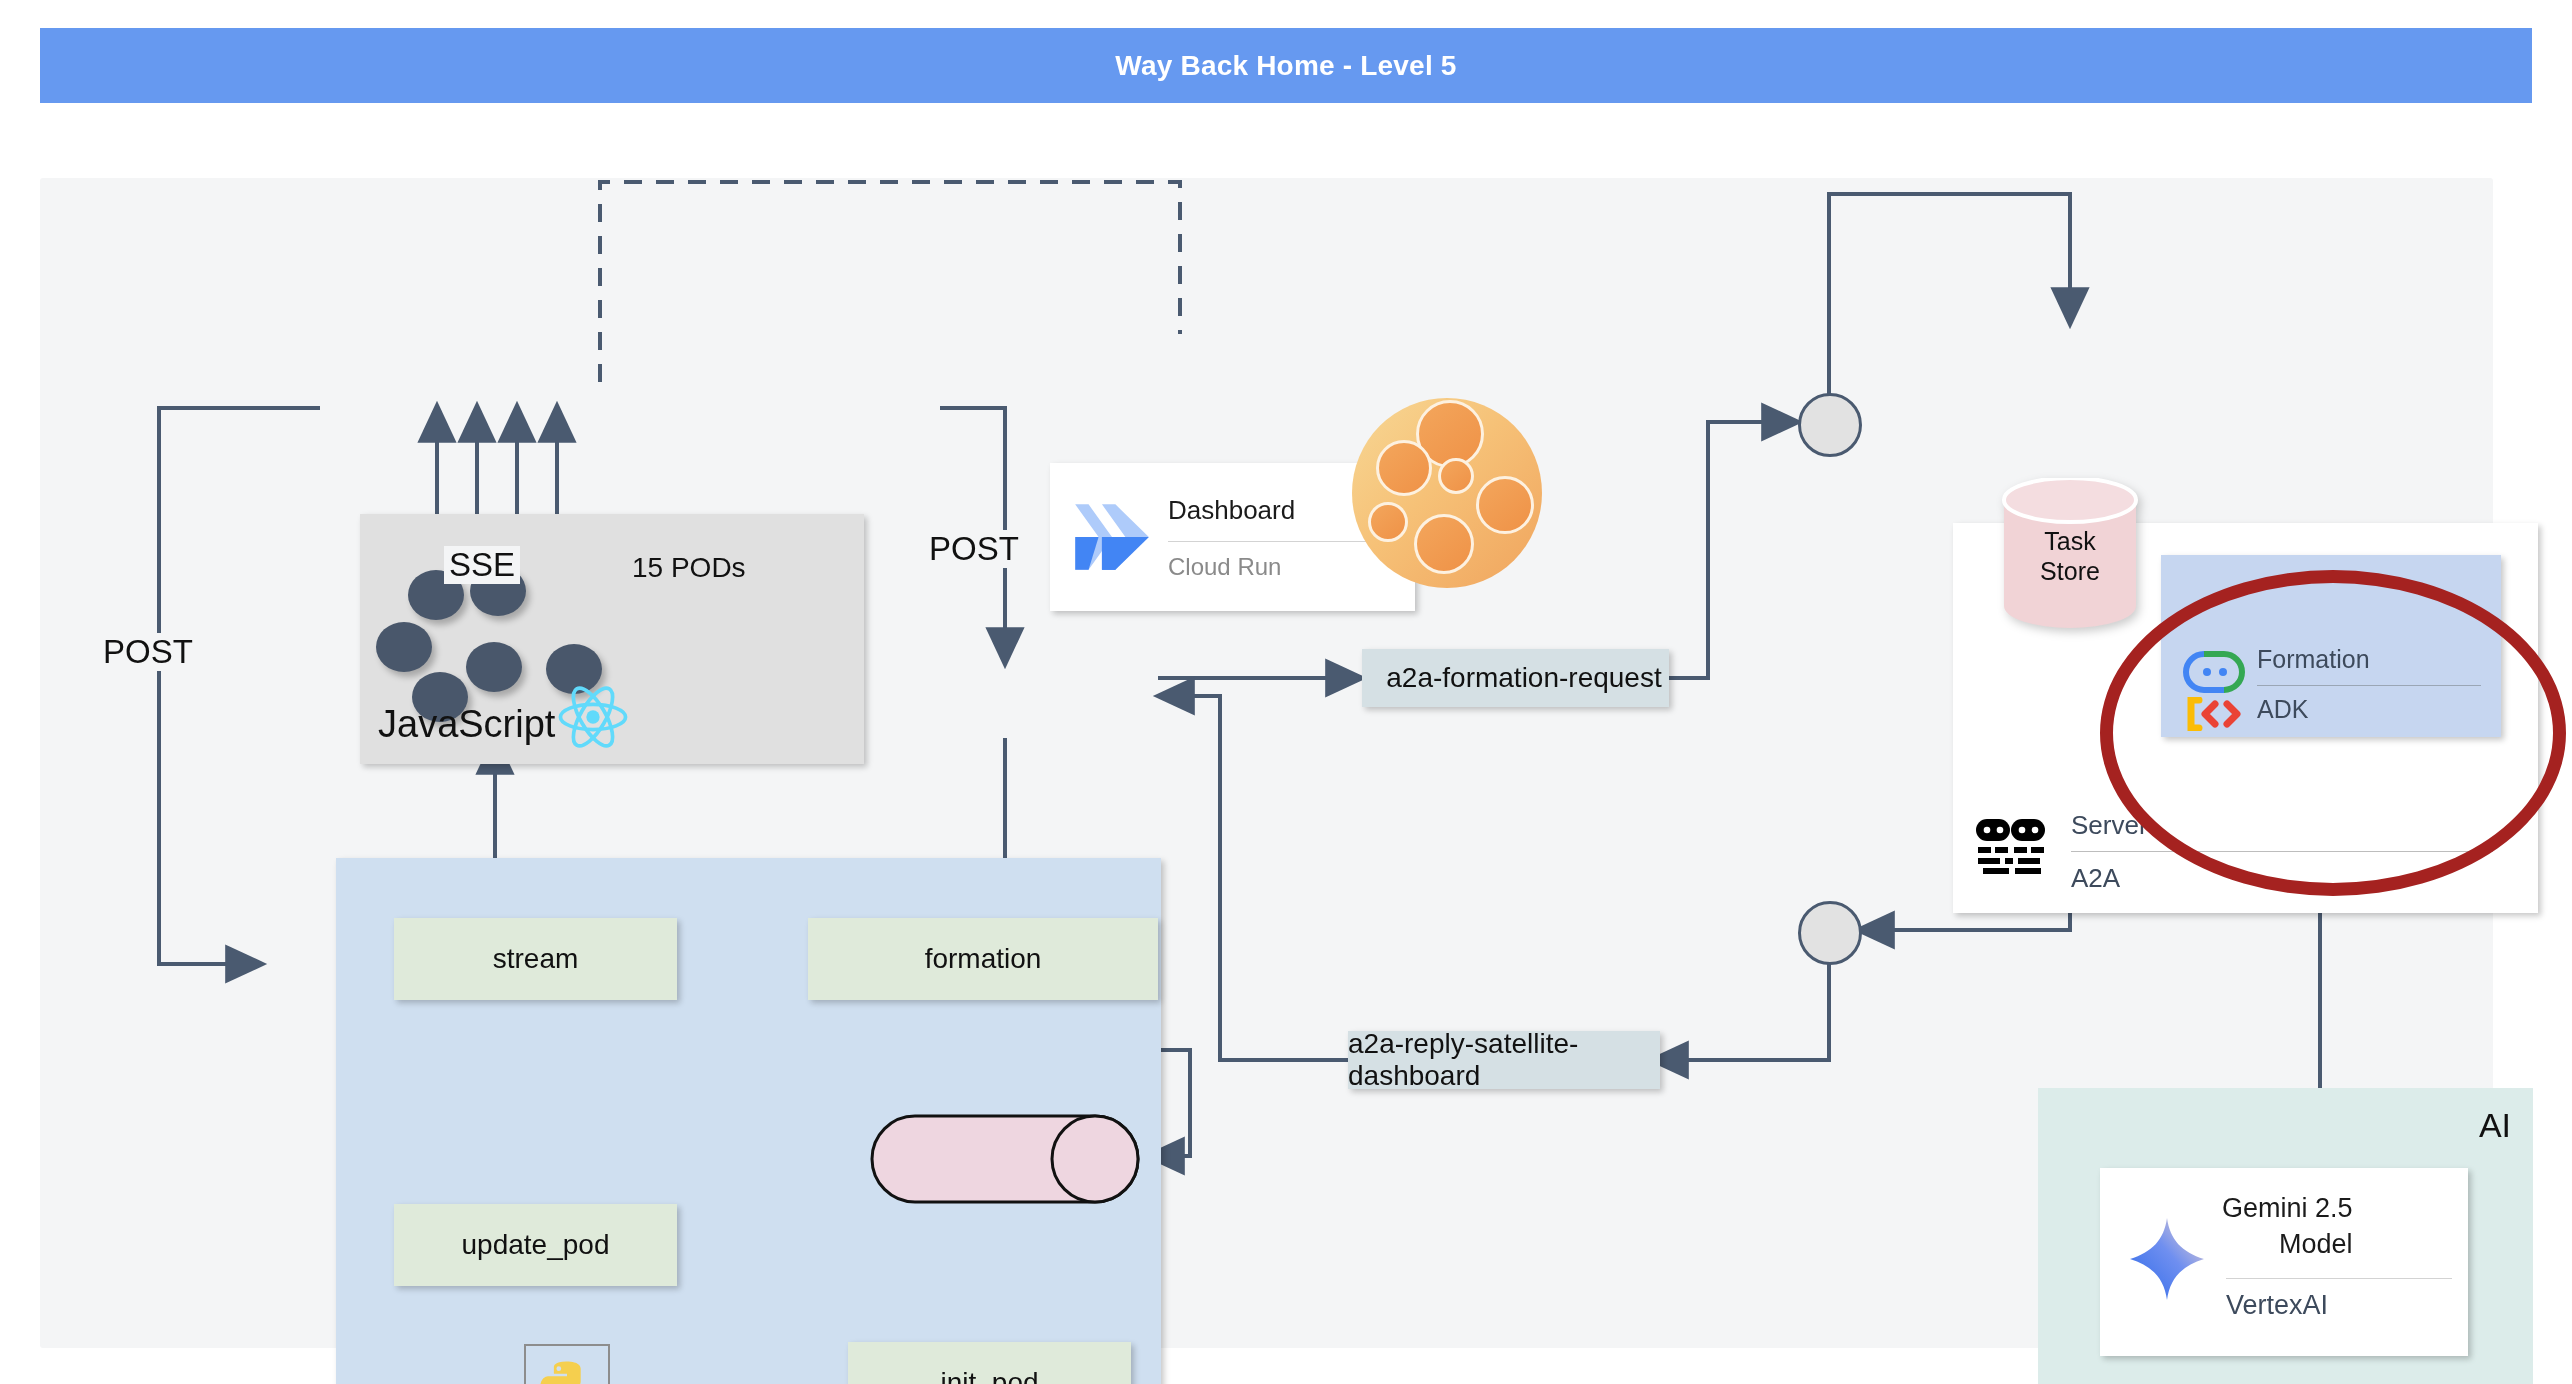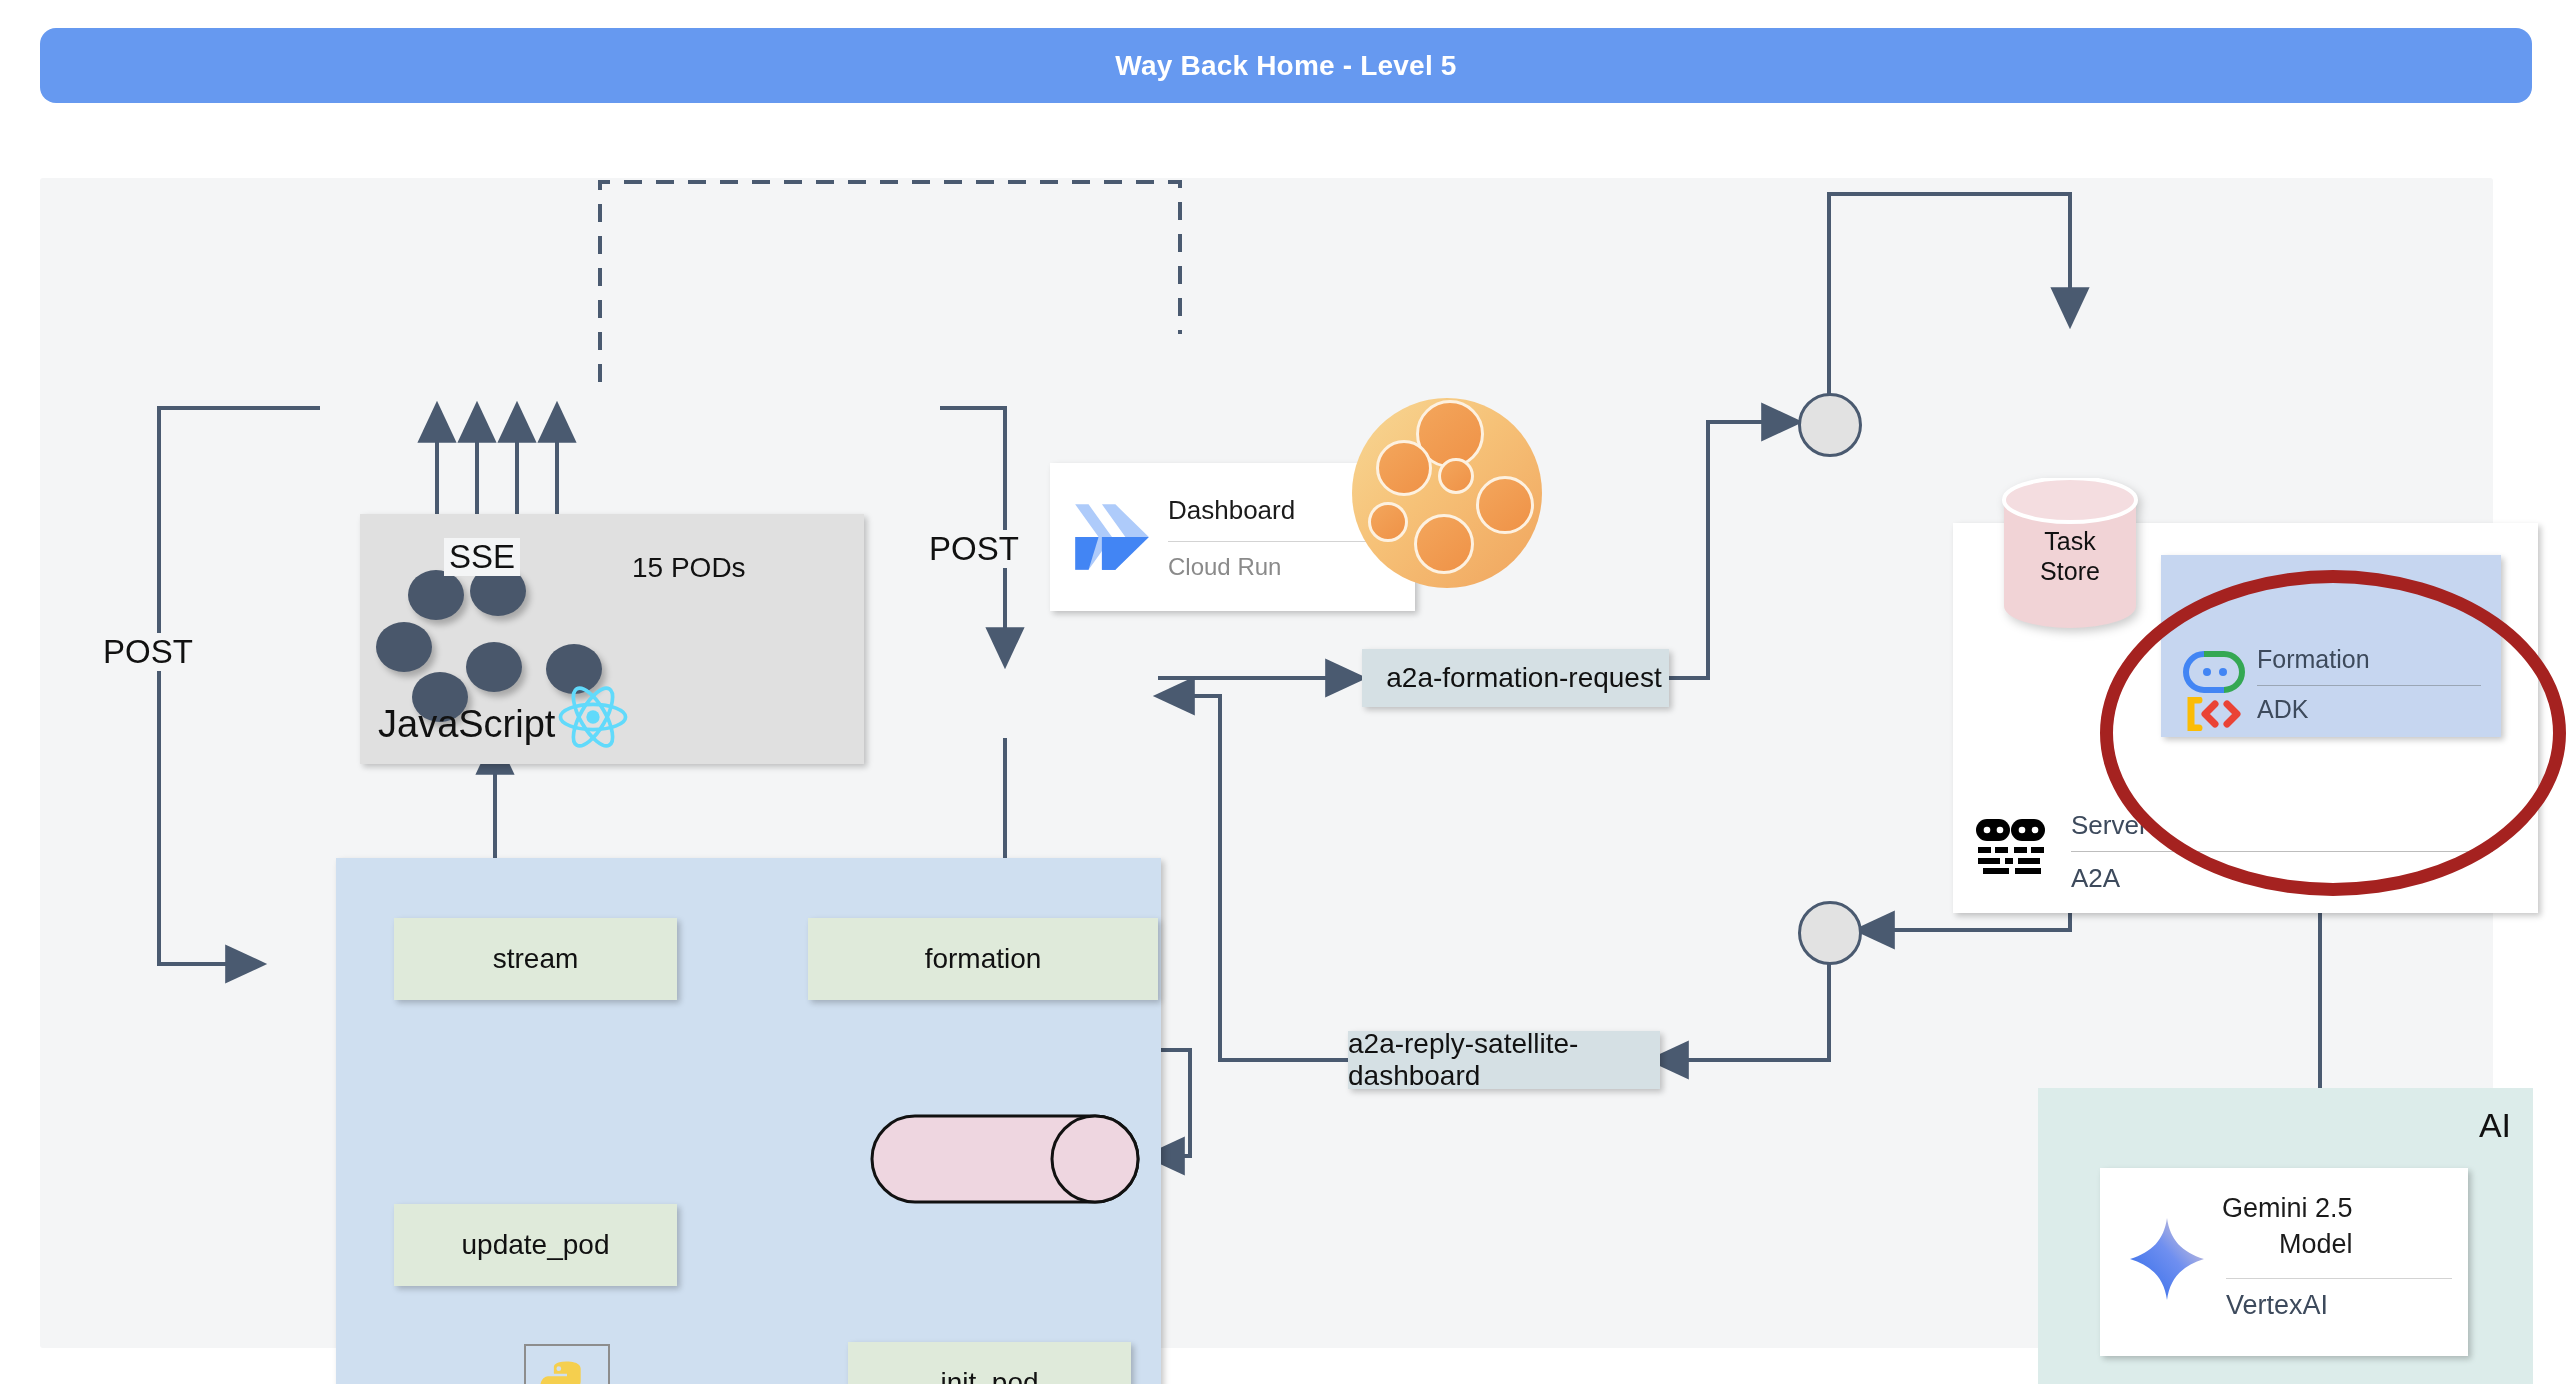--- a/index.html
+++ b/index.html
@@ -2,21 +2,21 @@
 <html><head>
 <meta charset="utf-8">
 <style>
   html,body{margin:0;padding:0;background:#ffffff;}
   body{width:2572px;height:1384px;font-family:"Liberation Sans",sans-serif;overflow:hidden;}
   #root{position:relative;width:2572px;height:1384px;}
 
   
   .title-banner{
     position:absolute;left:40px;top:28px;width:2492px;height:75px;
-    background:#6699f0;display:flex;align-items:center;justify-content:center;border-radius:16px;
+    background:#6699f0;display:flex;align-items:center;justify-content:center;
   }
   .title-banner .t{color:#ffffff;font-size:28px;font-weight:bold;letter-spacing:.2px;}
 
   
   .canvas{
     position:absolute;left:40px;top:178px;width:2453px;height:1170px;
     background:#f4f5f6;border-radius:3px;
   }
 
   
@@ -245,21 +245,21 @@
 
     <div class="pods-cyl">
       <svg viewBox="0 0 270 90" style="width:100%;height:100%;overflow:visible">
         <g filter="">
           <path d="M45,2 L225,2 A43,43 0 0 1 225,88 L45,88 A43,43 0 0 1 45,2 Z" fill="#eed6e0" stroke="#111" stroke-width="3"></path>
           <ellipse cx="225" cy="45" rx="43" ry="43" fill="#eed6e0" stroke="#111" stroke-width="3"></ellipse>
         </g>
       </svg>
     </div>
 
-    <div class="edge-label" style="left:404px;top:360px;">SSE</div>
+    <div class="edge-label" style="left:404px;top:368px;">SSE</div>
     <div class="edge-label" style="left:58px;top:455px;">POST</div>
     <div class="edge-label" style="left:884px;top:352px;">POST</div>
 
 
     <div class="topic shadow ctr" style="left:1322px;top:471px;width:290px;padding-left:17px;">
       <span class="lab">a2a-formation-request</span>
     </div>
     <div class="topic shadow ctr" style="left:1308px;top:853px;width:312px;">
       <span class="lab">a2a-reply-satellite-dashboard</span>
     </div>

